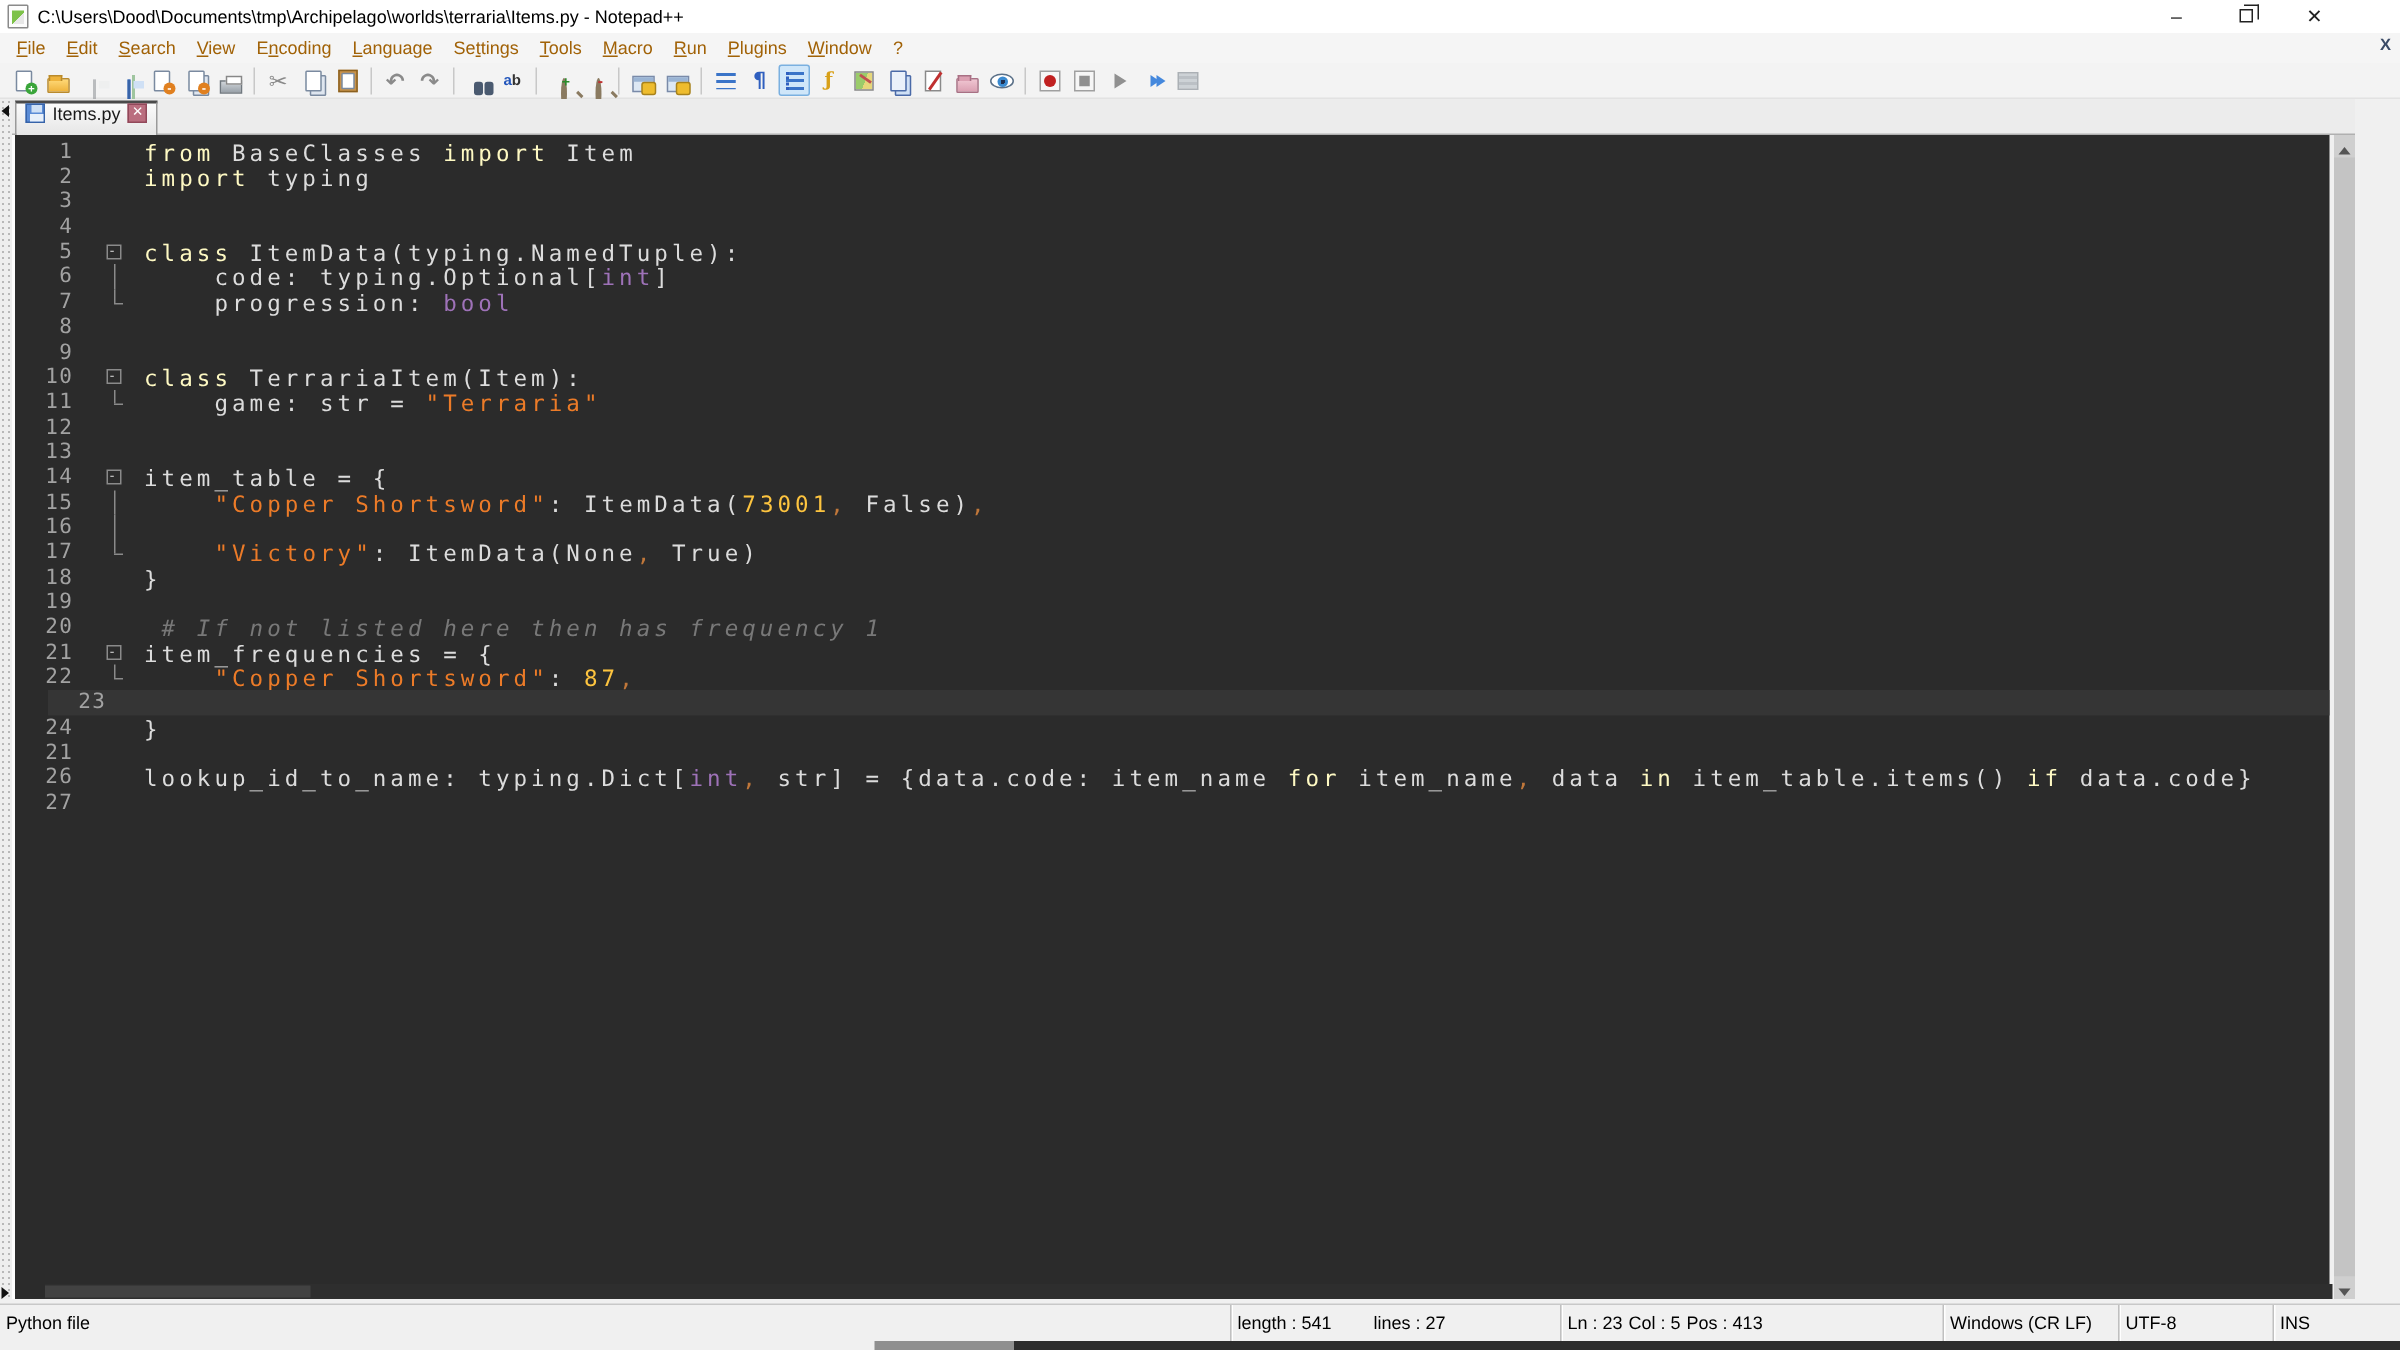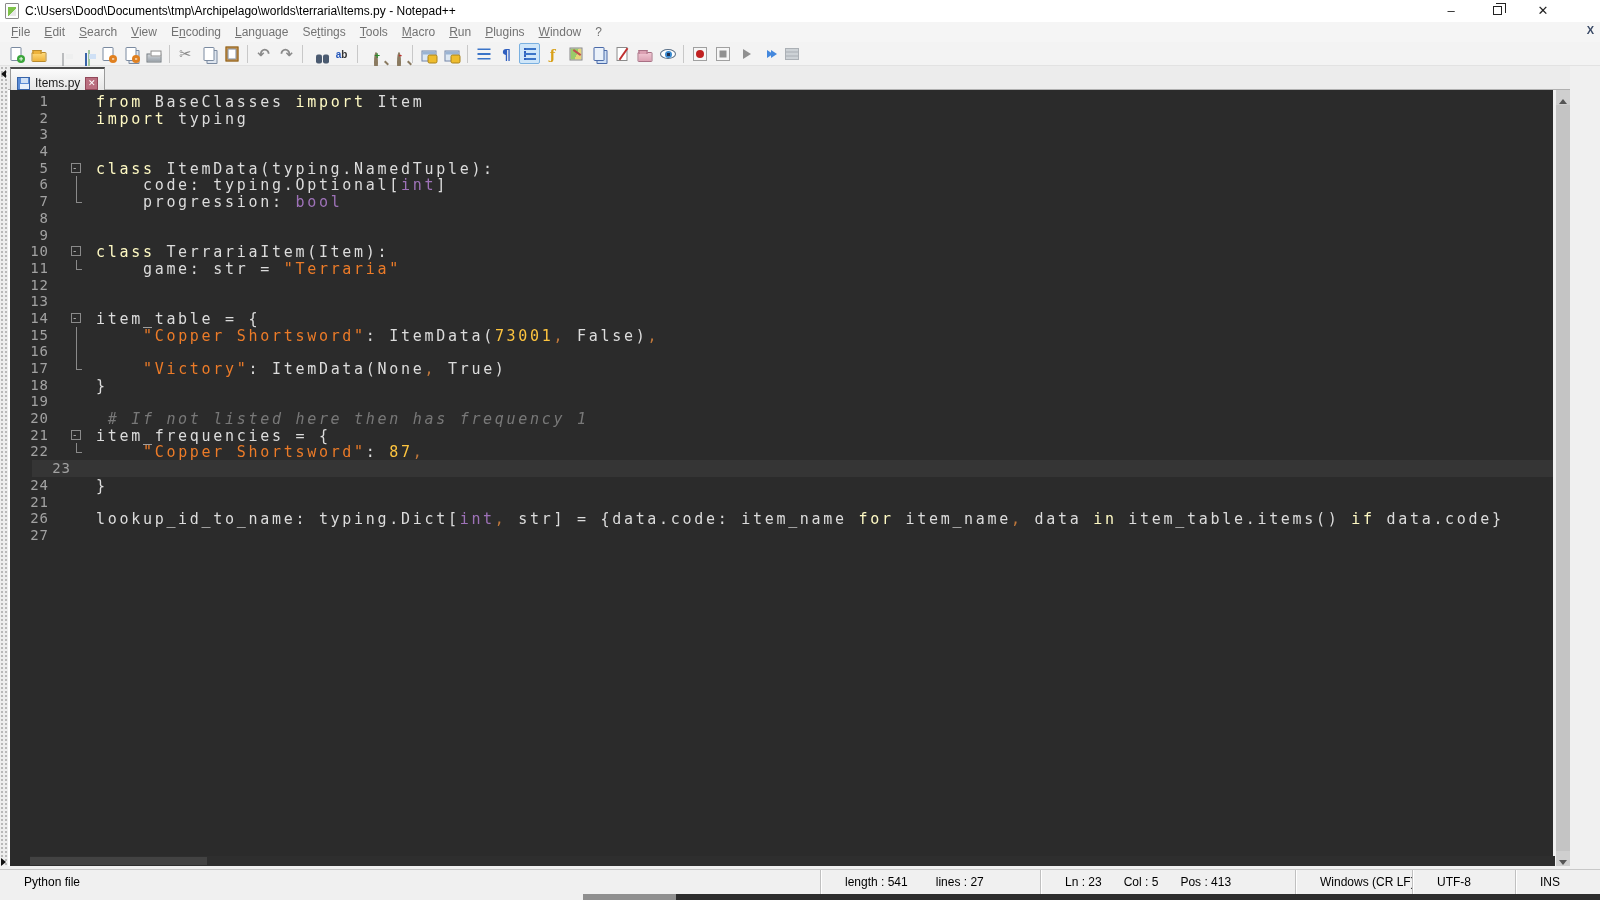--- a/index.html
+++ b/index.html
@@ -18,21 +18,21 @@
           font-size:13px; color:#222; }
   #btn-min { left:1428px; } #btn-max { left:1474px; } #btn-close { left:1520px; }
   #btn-max .sq { display:inline-block; width:9px; height:9px; border:1px solid #222; margin-top:6px;
                  position:relative; background:#fff; }
   #btn-max .sq::before { content:""; position:absolute; left:2px; top:-4px; width:9px; height:9px;
                  border:1px solid #222; border-left:none; border-bottom:none; }
 
   
   #menubar { position:absolute; left:0; top:22px; width:1600px; height:20px; background:#f5f5f5;
              display:flex; align-items:center; padding-left:4px; }
-  .menu-item { font-size:12px; color:#737373; padding:2px 7px; cursor:default; }
+  .menu-item { font-size:12px; color:#a16207; padding:2px 7px; cursor:default; }
   .menu-item u { text-decoration:underline; }
   #menu-close-x { position:absolute; right:6px; top:2px; font-size:11px; font-weight:bold; color:#3a4a66; }
 
   
   #toolbar { position:absolute; left:0; top:42px; width:1600px; height:24px; background:#f3f3f3;
              border-bottom:1px solid #e2e2e2; display:flex; align-items:center; padding-left:4px; }
   .tbi { width:21px; height:21px; position:relative; margin:0 1px; flex:none; }
   .tsep { width:1px; height:18px; background:#c8c8c8; margin:0 4px; flex:none; }
   .cc { position:absolute; left:50%; top:50%; transform:translate(-50%,-50%); }
   .pg { width:11px; height:14px; background:#fff; border:1px solid #7a8aa0; border-radius:1px; }
@@ -99,21 +99,21 @@
   .tri2b{ left:75%; }
   .msave{ width:14px; height:12px; background:repeating-linear-gradient(#c4cad0 0 2px,#aeb4ba 2px 4px);
           border:1px solid #9aa0a6; opacity:.8; }
   .dis { opacity:.55; filter:grayscale(60%); }
 
   
   #tabbar { position:absolute; left:8px; top:66px; width:1592px; height:24px; background:#ececec;
             border-bottom:1px solid #b0b0b0; }
   #tab-active { position:absolute; left:2px; top:1px; height:23px; background:linear-gradient(#fbfbfb,#e6e6e6);
             border:1px solid #9a9a9a; border-top:2px solid #4a4a4a; border-bottom:none;
-            display:flex; align-items:flex-end; padding:0 6px; gap:5px; }
+            display:flex; align-items:flex-start; padding:0 6px; gap:5px; }
   #tab-label { font-size:12px; color:#1a1a1a; }
   .tab-flp { width:13px; height:13px; position:relative; }
   #tab-close { width:13px; height:13px; background:#ba6e7f; border:1px solid #92485a; color:#fff;
                font:bold 9px/11px "DejaVu Sans",sans-serif; text-align:center; }
 
   
   #dockstrip { position:absolute; left:0; top:66px; width:8px; height:800px; background:#eeeeee;
      background-image:radial-gradient(#b8b8b8 1px, transparent 1px); background-size:4px 4px; }
   .dock-arrow { position:absolute; left:1px; width:0; height:0; }
   #dock-arrow-top { top:4px; border-right:5px solid #111; border-top:4px solid transparent;
@@ -151,25 +151,25 @@
   #vup .tri { border-bottom:5px solid #555; border-left:4px solid transparent; border-right:4px solid transparent; }
   #vdn { bottom:0; }
   #vdn .tri { border-top:5px solid #555; border-left:4px solid transparent; border-right:4px solid transparent; }
   #vthumb { position:absolute; left:0; top:15px; width:14px; height:746px; background:#c4c4c4; }
   #rightgap { position:absolute; left:1570px; top:66px; width:30px; height:800px; background:#f0f0f0; }
 
   
   #statusbar { position:absolute; left:0; top:869px; width:1600px; height:25px; background:#f0f0f0;
                border-top:1px solid #c8c8c8; font-size:12px; color:#000; }
   .seg { position:absolute; top:0; height:100%; display:flex; align-items:center; gap:28px;
-         padding-left:24px; border-left:1px solid #c0c0c0; box-shadow:inset 1px 0 0 #fff; }
+         padding-left:4px; border-left:1px solid #c0c0c0; box-shadow:inset 1px 0 0 #fff; }
   .seg span { white-space:pre; }
   #seg-doctype { left:0; width:820px; border-left:none; box-shadow:none; }
   #seg-length  { left:820px; width:220px; }
-  #seg-cursor  { left:1040px; width:255px; gap:22px; }
+  #seg-cursor  { left:1040px; width:255px; gap:4px; }
   #seg-eol     { left:1295px; width:117px; }
   #seg-enc     { left:1412px; width:103px; }
   #seg-ins     { left:1515px; width:85px; }
 
   #bottom-strip { position:absolute; left:0; top:894px; width:1600px; height:6px; background:#f0f0f0; }
   #bottom-strip .graypart { position:absolute; left:583px; top:0; width:93px; height:6px; background:#8f8f8f; }
   #bottom-strip .darkpart { position:absolute; left:676px; top:0; width:924px; height:6px; background:#2d2d2d; }
 </style>
 </head>
 <body>

